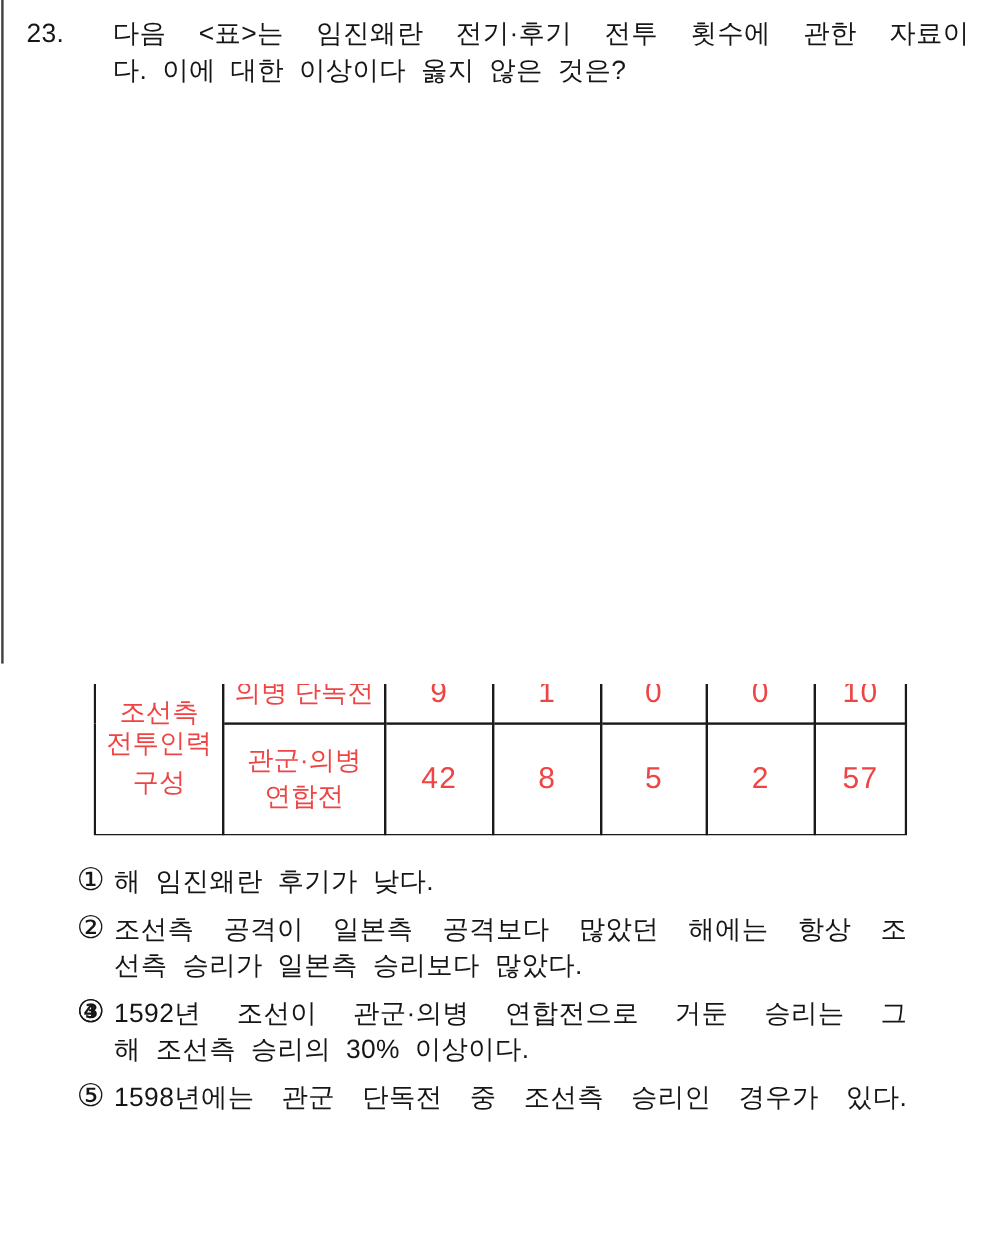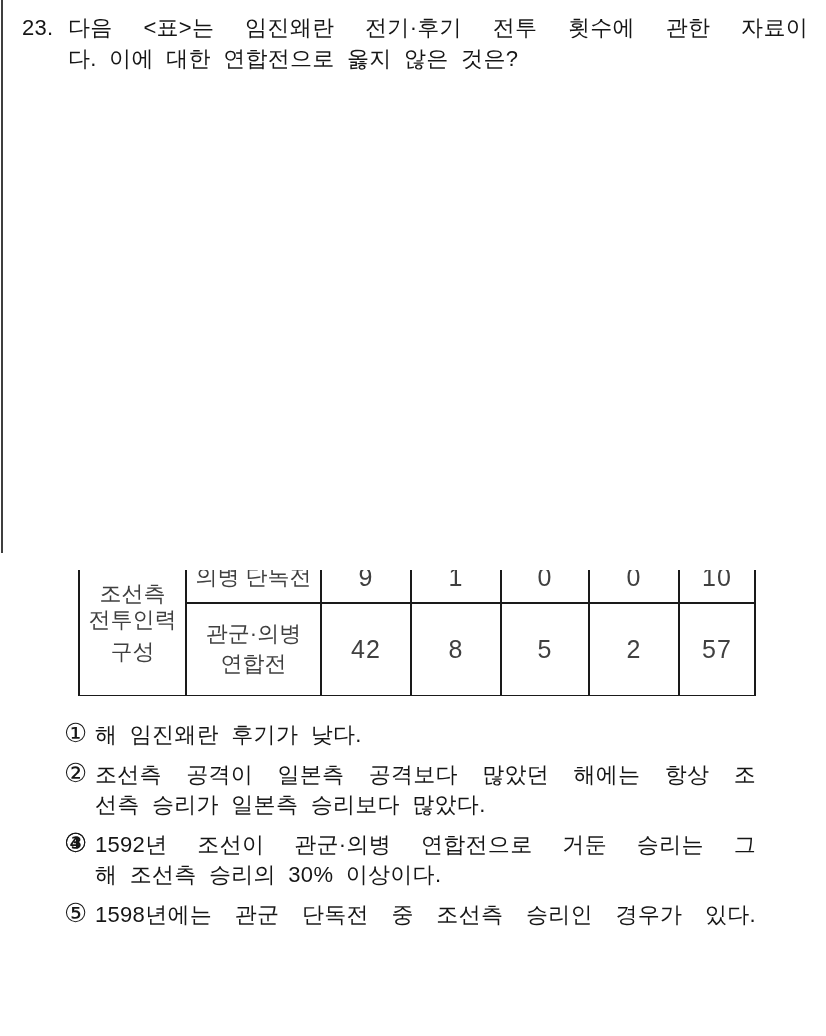--- a/index.html
+++ b/index.html
@@ -9,28 +9,28 @@
     font-family:"Liberation Sans","DejaVu Sans",sans-serif;
     -webkit-font-smoothing:none;
   }
   
   .col-rule{position:absolute;left:1px;top:0;width:2px;height:553px;background:#3f3f3f;}
 
   
   .question{position:absolute;left:22px;top:12px;width:786px;
     font-size:22px;line-height:31px;word-spacing:6px;letter-spacing:0.3px;}
   .q-num{position:absolute;left:0;top:0;text-align:right;}
-  .q-body{margin-left:46px;}
+  .q-body{margin-left:72px;}
 
   .just{text-align:justify;text-align-last:justify;text-justify:inter-word;}
 
   
   .table-clip{position:absolute;left:78px;top:570px;width:678px;height:126px;overflow:hidden;}
   .btable{position:relative;top:-20px;border-collapse:collapse;table-layout:fixed;width:676px;
-    font-size:22px;color:#404040;}
+    font-size:22px;color:#ef4444;}
   .btable td,.btable th{border:2px solid #1a1a1a;padding:0;text-align:center;vertical-align:middle;
     font-weight:normal;overflow:hidden;}
   .btable{border-bottom:3px solid #1a1a1a;}
   .row-a{height:52px;}
   .row-b{height:93px;}
   .hdr{vertical-align:top;line-height:26px;padding-top:1px;}
   .hdr-line3{margin-top:6px;}
   .lbl2{line-height:30px;margin-top:28px;}
   .num{font-size:25px;letter-spacing:1px;}
 
@@ -42,21 +42,21 @@
 </style>
 </head>
 <body>
 
 <div class="col-rule"></div>
 
 <div class="question">
   <span class="q-num">23.</span>
   <div class="q-body">
     <div class="just">다음 &lt;표&gt;는 임진왜란 전기·후기 전투 횟수에 관한 자료이</div>
-    <div>다. 이에 대한 연합전으로 옳지 않은 것은?</div>
+    <div>다. 이에 대한 이상이다 옳지 않은 것은?</div>
   </div>
 </div>
 
 <div class="table-clip">
   <table class="btable">
     <colgroup>
       <col style="width:107px">
         <col style="width:135px">
         <col style="width:90px">
       <col style="width:90px">

